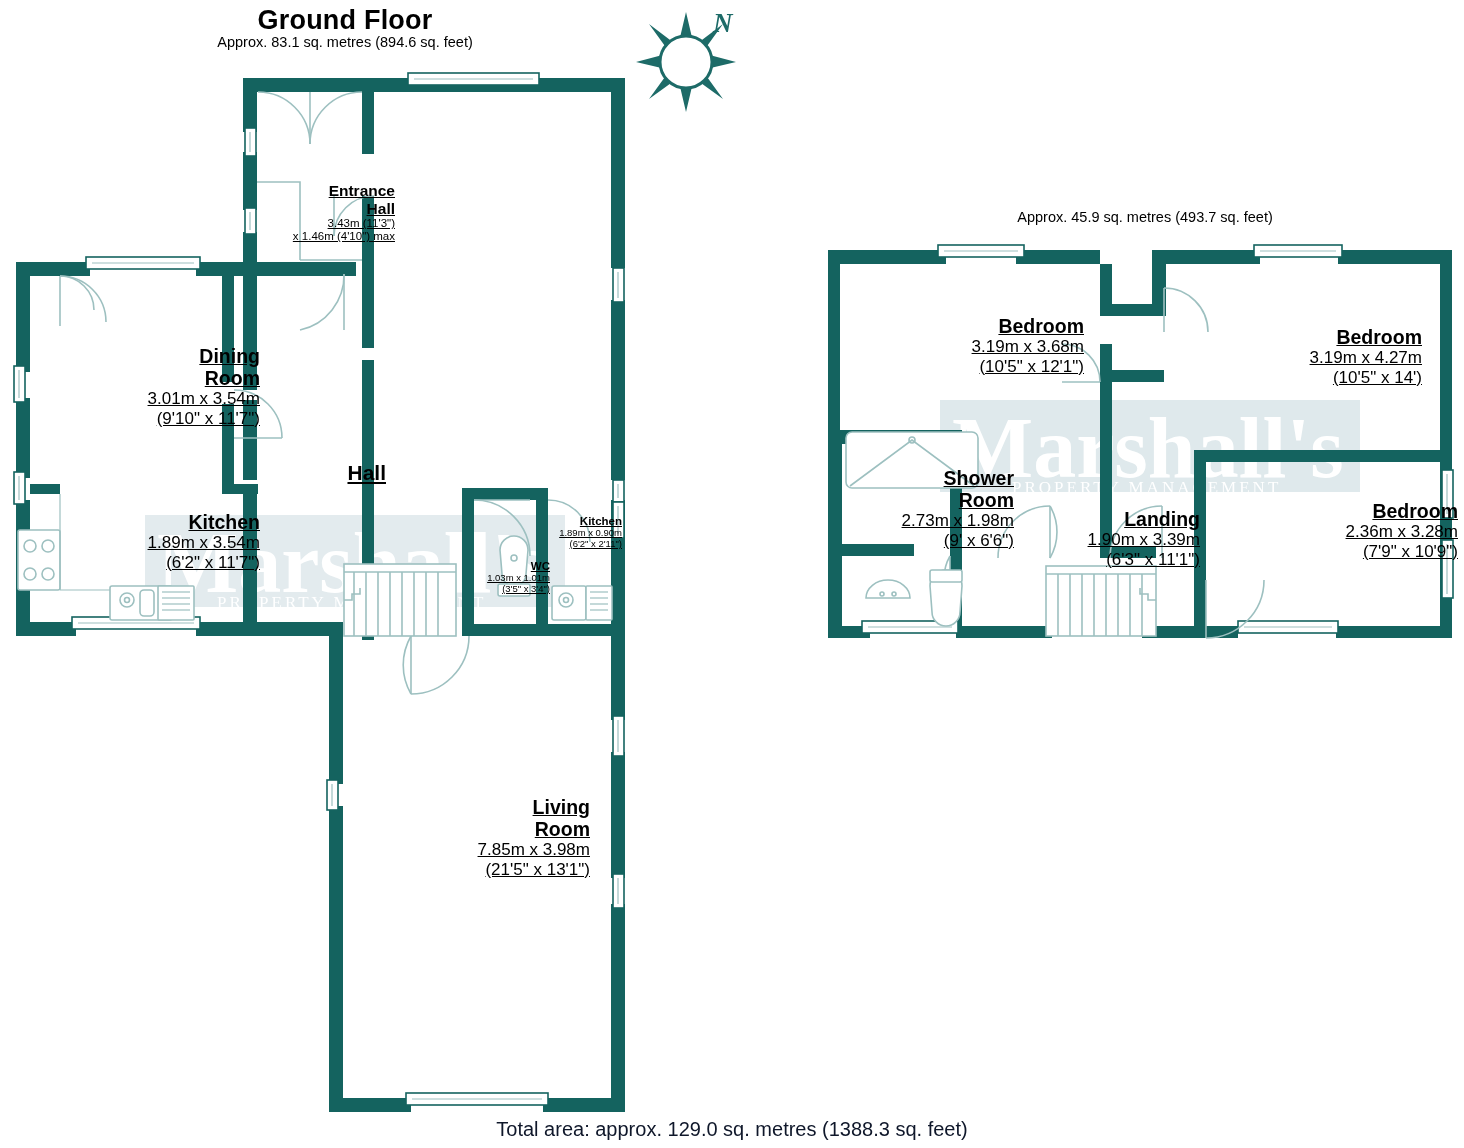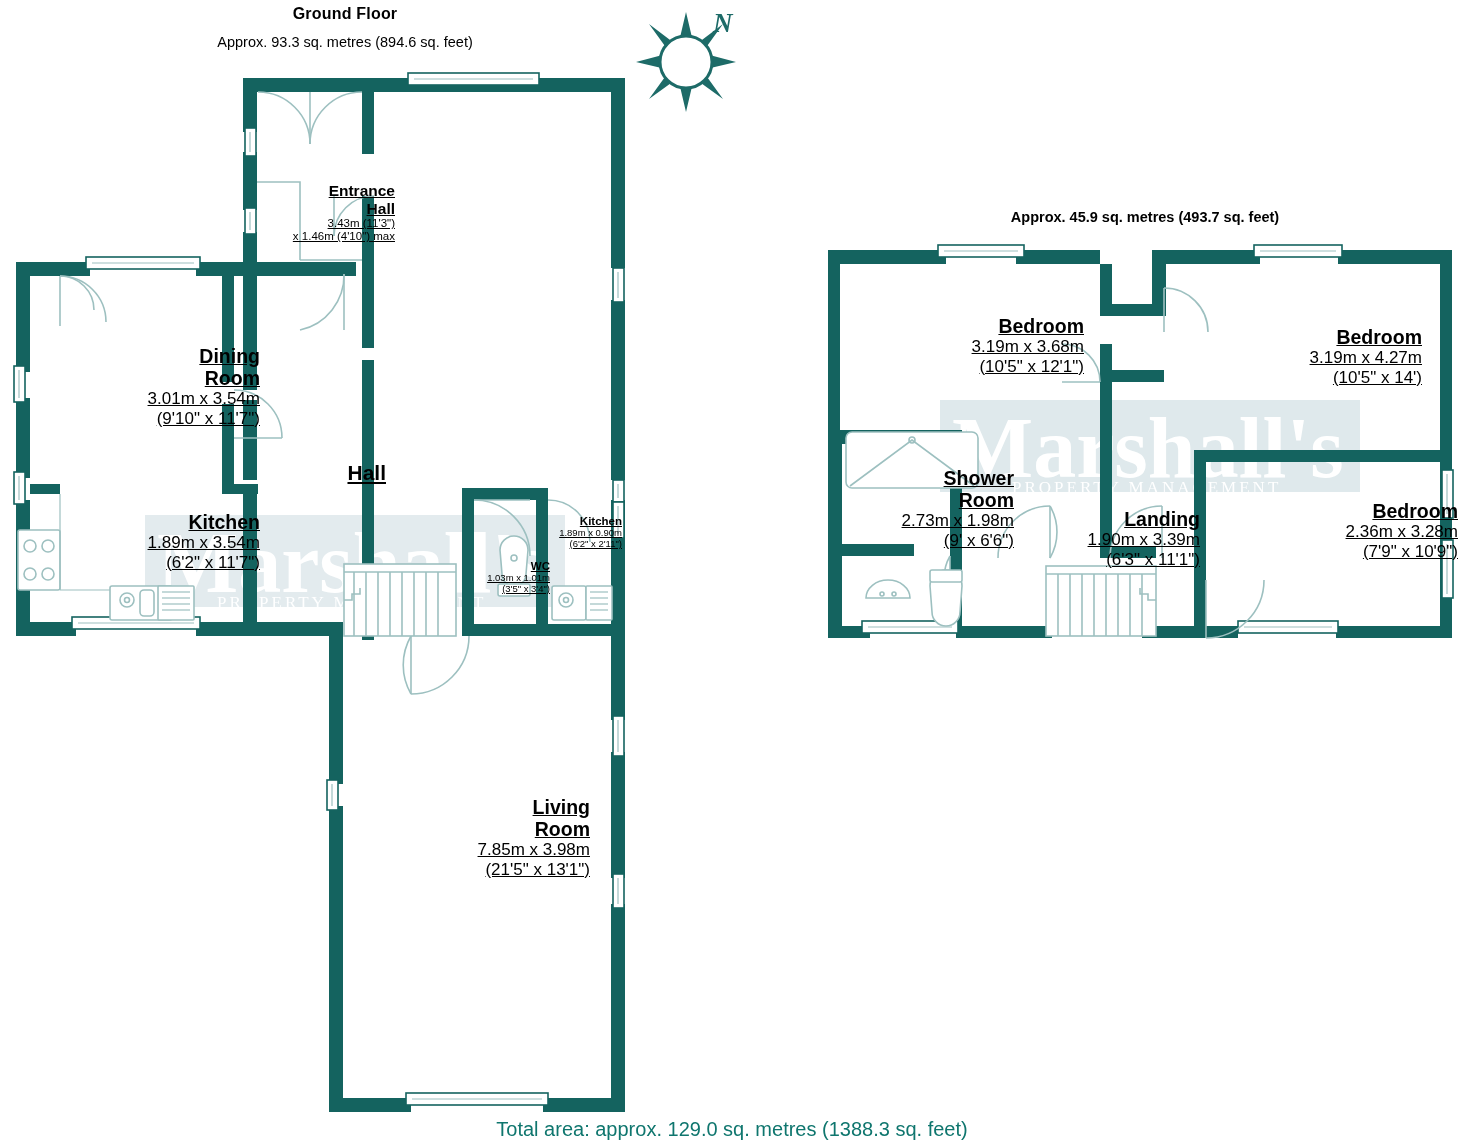--- a/index.html
+++ b/index.html
@@ -1,45 +1,45 @@
 <!DOCTYPE html>
 <html><head>
 <meta charset="utf-8">
 <style>
   html,body{margin:0;padding:0;background:#ffffff;}
   body{width:1464px;height:1148px;position:relative;font-family:"Liberation Sans",sans-serif;overflow:hidden;}
   #stage{position:absolute;left:0;top:0;width:1464px;height:1148px;}
 
-  .ttl{position:absolute;text-align:center;font-weight:bold;font-size:16px;color:#000;letter-spacing:.2px;}
+  .ttl{position:absolute;text-align:center;font-weight:bold;font-size:27px;color:#000;letter-spacing:.2px;}
   .sub{position:absolute;text-align:center;font-size:14.5px;color:#000;}
 
   .lbl{position:absolute;text-align:right;color:#000;line-height:1.14;text-decoration:underline;}
   .lbl .nm{font-weight:bold;font-size:19.5px;display:block;}
   .lbl .dm{font-size:17px;display:block;}
   .lbl.xs .nm{font-size:11.5px;}
   .lbl.xs .dm{font-size:9.5px;}
   .lbl.hall .nm{font-size:21px;}
   .lbl.eh .nm{font-size:15.5px;}
   .lbl.eh .dm{font-size:11.5px;}
 
-  .total{position:absolute;left:0;right:0;text-align:center;font-size:20px;color:#0f766e;}
+  .total{position:absolute;left:0;right:0;text-align:center;font-size:20px;color:#0f172a;}
 
   svg.plan{position:absolute;left:0;top:0;width:1464px;height:1148px;}
 
   .wm{position:absolute;opacity:1;pointer-events:none;}
 </style>
 </head>
 <body>
 
 <div id="stage">
 
   <div class="ttl" style="left:145px;top:5px;width:400px;">Ground Floor</div>
-  <div class="sub" style="left:145px;top:34px;width:400px;">Approx. 93.3 sq. metres (894.6 sq. feet)</div>
-
-  <div class="sub" style="left:945px;top:209px;width:400px;font-weight:bold;">Approx. 45.9 sq. metres (493.7 sq. feet)</div>
+  <div class="sub" style="left:145px;top:34px;width:400px;">Approx. 83.1 sq. metres (894.6 sq. feet)</div>
+
+  <div class="sub" style="left:945px;top:209px;width:400px;">Approx. 45.9 sq. metres (493.7 sq. feet)</div>
 
   <svg class="wm" style="left:145px;top:500px;" width="420" height="120" viewBox="0 0 420 120">
     <rect x="0" y="15" width="420" height="92" fill="#e3ebee"></rect>
     <text x="12" y="92" font-family="'Liberation Serif',serif" font-size="86" font-weight="bold" fill="#ffffff">Marshall's</text>
     <text x="72" y="108" font-family="'Liberation Serif',serif" font-size="17" letter-spacing="3" fill="#ffffff">PROPERTY MANAGEMENT</text>
   </svg>
 
   <svg class="wm" style="left:940px;top:392px;" width="420" height="120" viewBox="0 0 420 120">
     <rect x="0" y="8" width="420" height="92" fill="#dfe9ec"></rect>
     <text x="12" y="85" font-family="'Liberation Serif',serif" font-size="86" font-weight="bold" fill="#ffffff">Marshall's</text>

